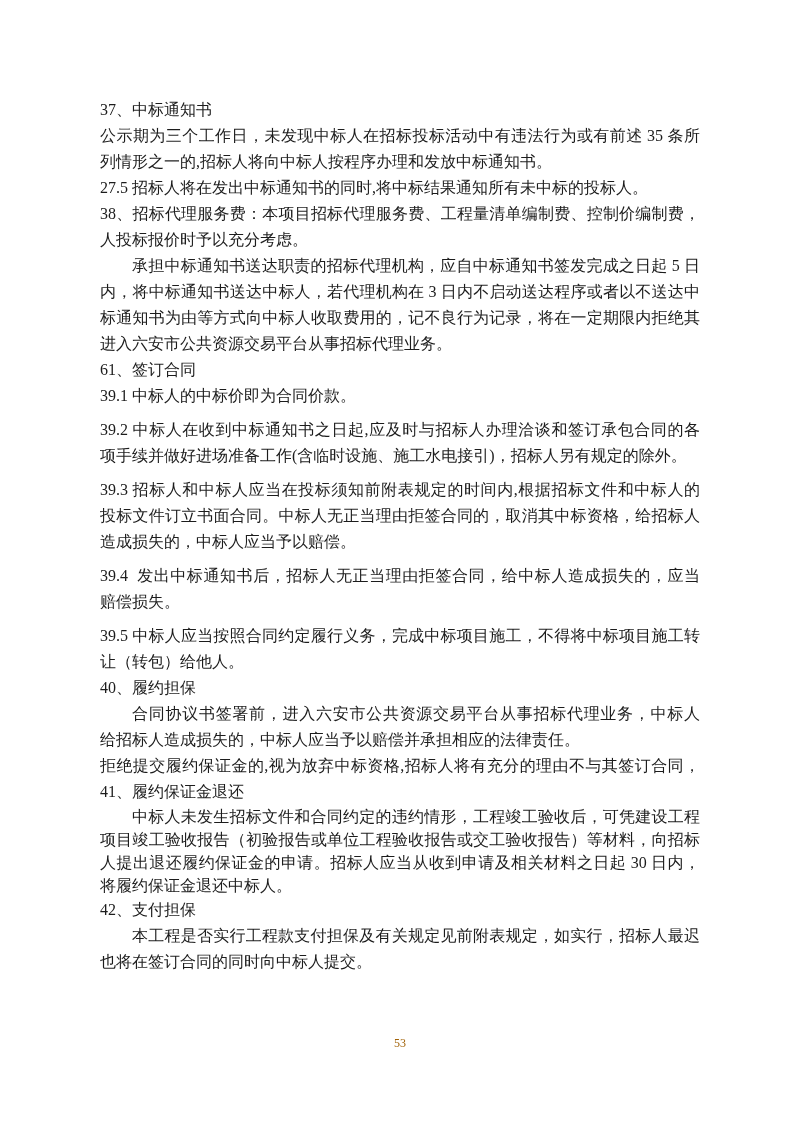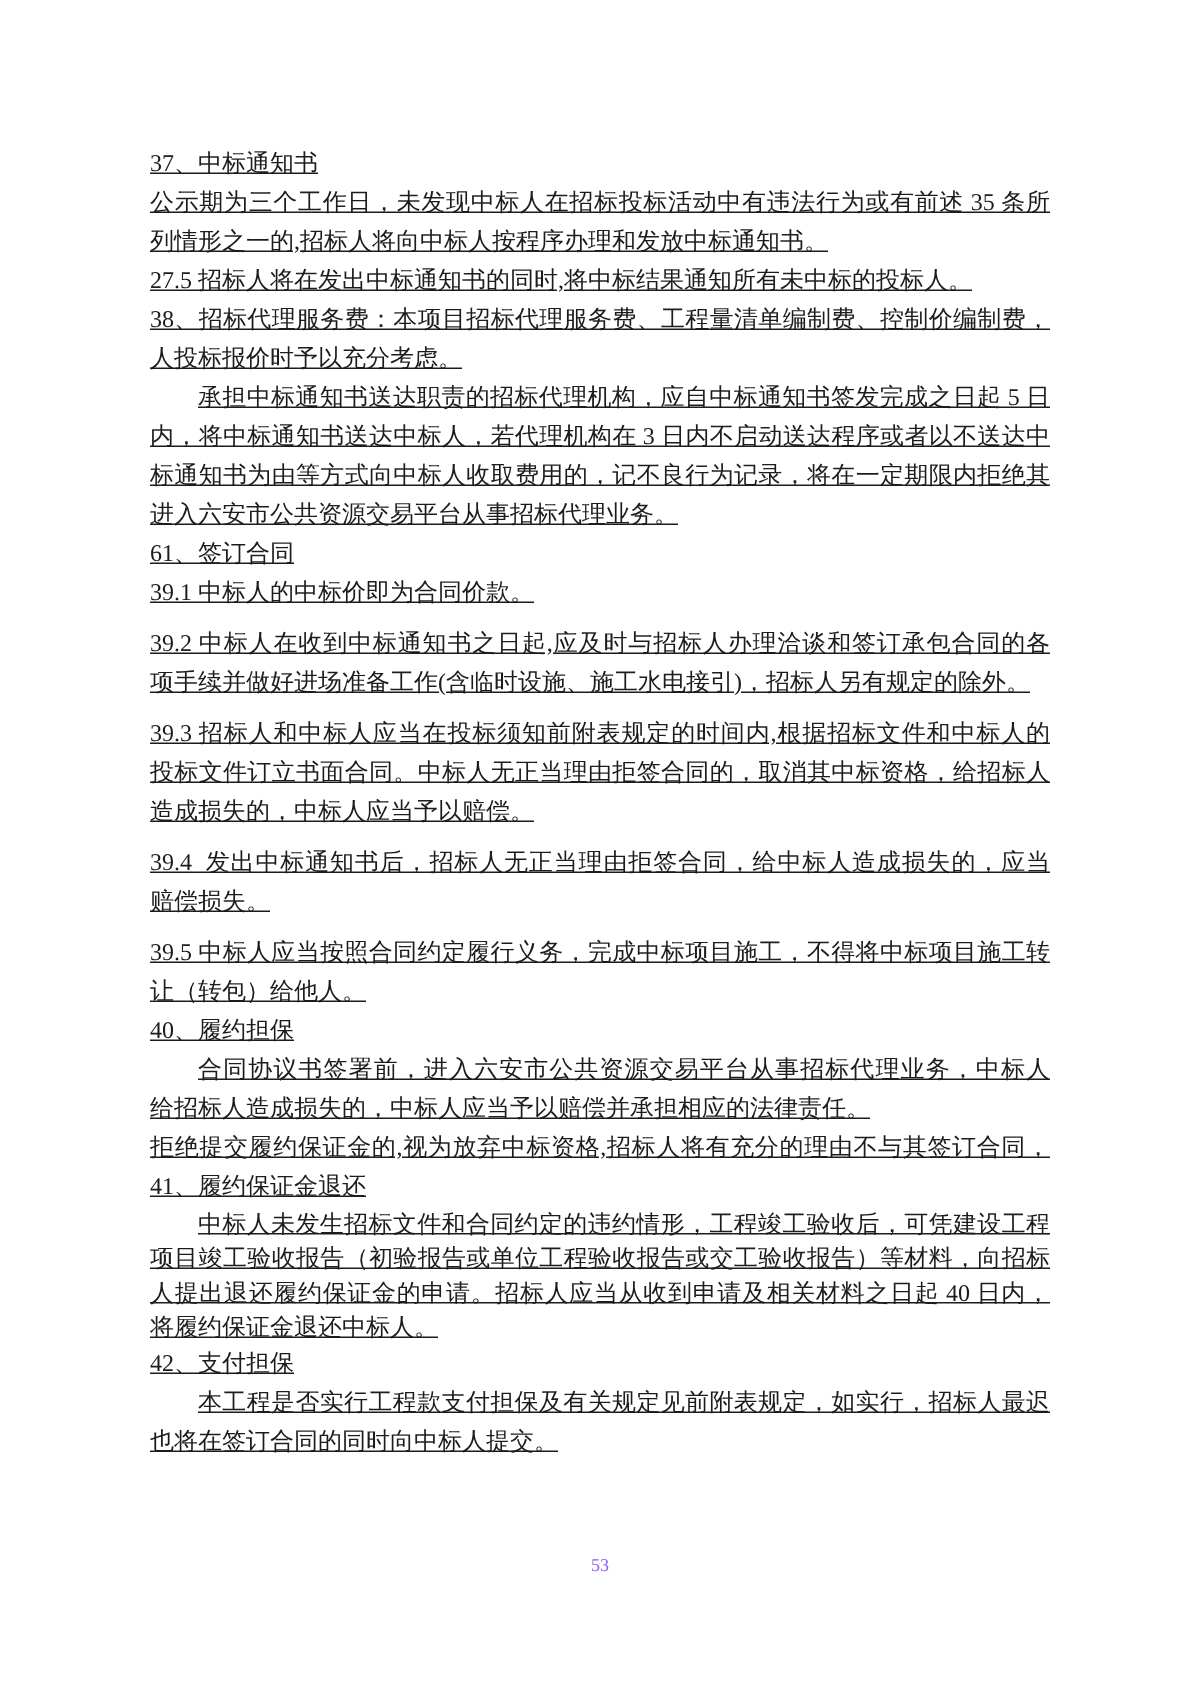--- a/index.html
+++ b/index.html
@@ -18,21 +18,20 @@
   }
   .content {
     position: absolute;
     left: 100px;
     top: 97px;
     width: 600px;
     font-size: 16px;
   }
   .para {
     margin: 0;
-    text-decoration: underline;
   }
   .para.loose {
     margin-top: 8px;
   }
   .line {
     line-height: 26px;
     white-space: pre-wrap;
   }
   .para.tight .line {
     line-height: 23px;
@@ -45,21 +44,21 @@
   .para.indent .line:first-child {
     text-indent: 2em;
   }
   .page-number {
     position: absolute;
     left: 100px;
     top: 1036px;
     width: 600px;
     text-align: center;
     font-size: 12px;
-    color: #8b5cf6;
+    color: #a16207;
   }
 </style>
 </head>
 <body>
 
 <div class="page">
   <div class="content" id="content">
       <div class="para">
         <div class="line">37、中标通知书</div>
       </div>
@@ -110,21 +109,21 @@
         <div class="line jl">合同协议书签署前，进入六安市公共资源交易平台从事招标代理业务，中标人</div>
         <div class="line">给招标人造成损失的，中标人应当予以赔偿并承担相应的法律责任。</div>
         <div class="line jl">拒绝提交履约保证金的,视为放弃中标资格,招标人将有充分的理由不与其签订合同，</div>
       </div>
       <div class="para">
         <div class="line">41、履约保证金退还</div>
       </div>
       <div class="para indent tight">
         <div class="line jl">中标人未发生招标文件和合同约定的违约情形，工程竣工验收后，可凭建设工程</div>
         <div class="line jl">项目竣工验收报告（初验报告或单位工程验收报告或交工验收报告）等材料，向招标</div>
-        <div class="line jl">人提出退还履约保证金的申请。招标人应当从收到申请及相关材料之日起 40 日内，</div>
+        <div class="line jl">人提出退还履约保证金的申请。招标人应当从收到申请及相关材料之日起 30 日内，</div>
         <div class="line">将履约保证金退还中标人。</div>
       </div>
       <div class="para">
         <div class="line">42、支付担保</div>
       </div>
       <div class="para indent">
         <div class="line jl">本工程是否实行工程款支付担保及有关规定见前附表规定，如实行，招标人最迟</div>
         <div class="line">也将在签订合同的同时向中标人提交。</div>
       </div>
     </div>

